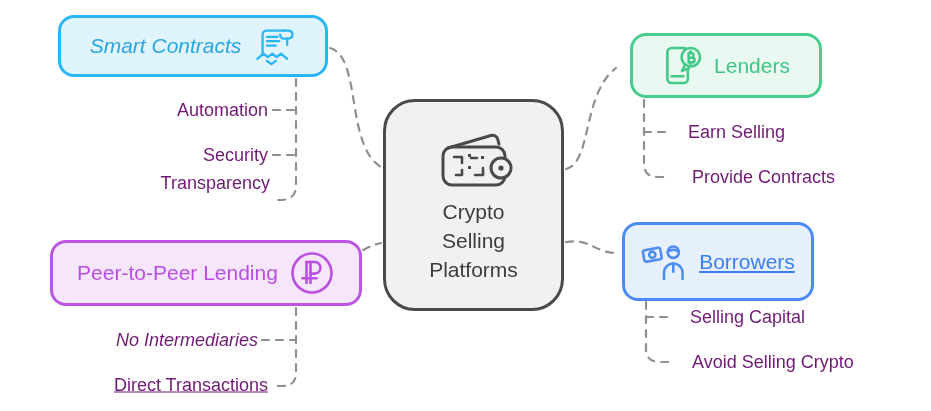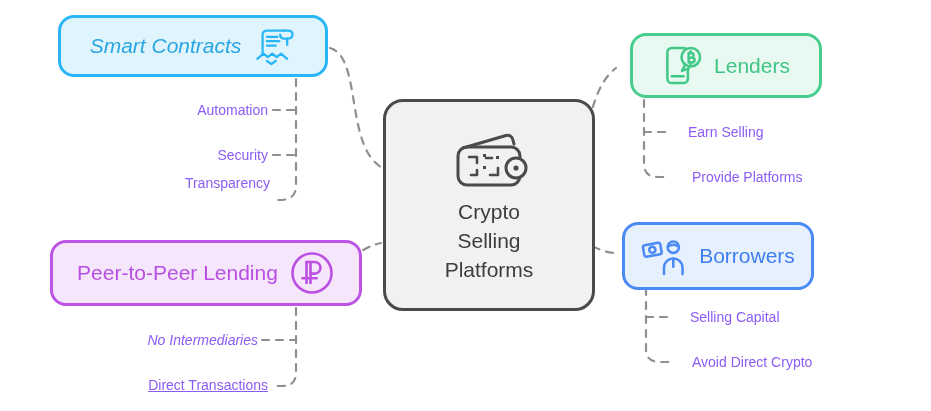--- a/index.html
+++ b/index.html
@@ -10,30 +10,30 @@
   svg.wires{position:absolute;left:0;top:0;pointer-events:none;}
   .node{
     position:absolute;display:flex;align-items:center;justify-content:center;
     box-sizing:border-box;border-radius:16px;border:3px solid;gap:11px;
     font-size:21px;font-weight:500;white-space:nowrap;
   }
   .node .icon{display:flex;align-items:center;justify-content:center;flex:0 0 auto;}
   .node-sc{left:58px;top:15px;width:270px;height:62px;border-color:#29b6f6;background:#e0f4fd;color:#2aa6e2;font-style:italic;}
   .node-p2p{left:14px;top:240px;width:312px;height:66px;border-color:#bc55e3;background:#f5e6fb;color:#b94fe2;margin-left:36px;}
   .node-len{left:630px;top:33px;width:192px;height:65px;border-color:#47cd8d;background:#e7f9f0;color:#41c584;}
-  .node-bor{left:622px;top:222px;width:192px;height:68px;border-color:#4c8bf5;background:#e7f0fd;color:#3d7ef0;}
+  .node-bor{left:622px;top:222px;width:192px;height:79px;border-color:#4c8bf5;background:#e7f0fd;color:#3d7ef0;text-decoration:underline;}
   .node-center{
-    left:383px;top:99px;width:212px;height:212px;border-radius:20px;
+    left:383px;top:99px;width:181px;height:212px;border-radius:32px;
     border:3px solid #4a4a4a;background:#f1f1f2;color:#3d3d3d;
     flex-direction:column;gap:6px;font-weight:400;
   }
   .center-text{text-align:center;font-size:21px;line-height:29px;color:#3d3d3d;}
   .leaf{
     position:absolute;transform:translateY(-50%);white-space:nowrap;
-    font-size:14px;color:#8b5cf6;
+    font-size:18px;color:#701a75;
   }
   .leaf.r{text-align:right;}
   .l-automation{right:663px;top:110px;}
   .l-security{right:663px;top:155px;}
   .l-transparency{right:661px;top:183px;}
   .l-nointer{right:673px;top:340px;font-style:italic;}
   .l-direct{right:663px;top:385px;text-decoration:underline;}
   .l-earn{left:688px;top:132px;}
   .l-collateral{left:692px;top:177px;}
   .l-access{left:690px;top:317px;}
@@ -144,17 +144,17 @@
       <div>Platforms</div>
     </div>
   </div>
 
   <div class="leaf r l-automation">Automation</div>
   <div class="leaf r l-security">Security</div>
   <div class="leaf r l-transparency">Transparency</div>
   <div class="leaf r l-nointer">No Intermediaries</div>
   <div class="leaf r l-direct">Direct Transactions</div>
   <div class="leaf l-earn">Earn Selling</div>
-  <div class="leaf l-collateral">Provide Platforms</div>
+  <div class="leaf l-collateral">Provide Contracts</div>
   <div class="leaf l-access">Selling Capital</div>
-  <div class="leaf l-avoid">Avoid Direct Crypto</div>
+  <div class="leaf l-avoid">Avoid Selling Crypto</div>
 
 </div>
 
 </body></html>

